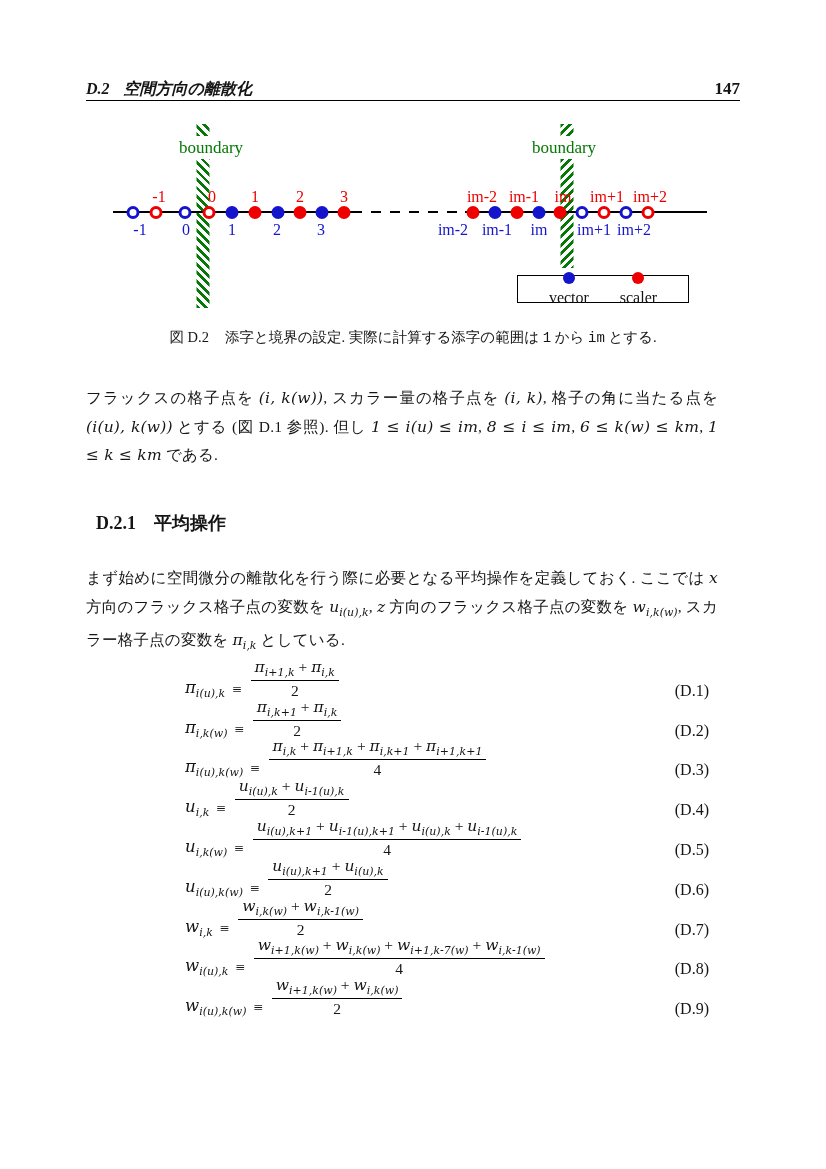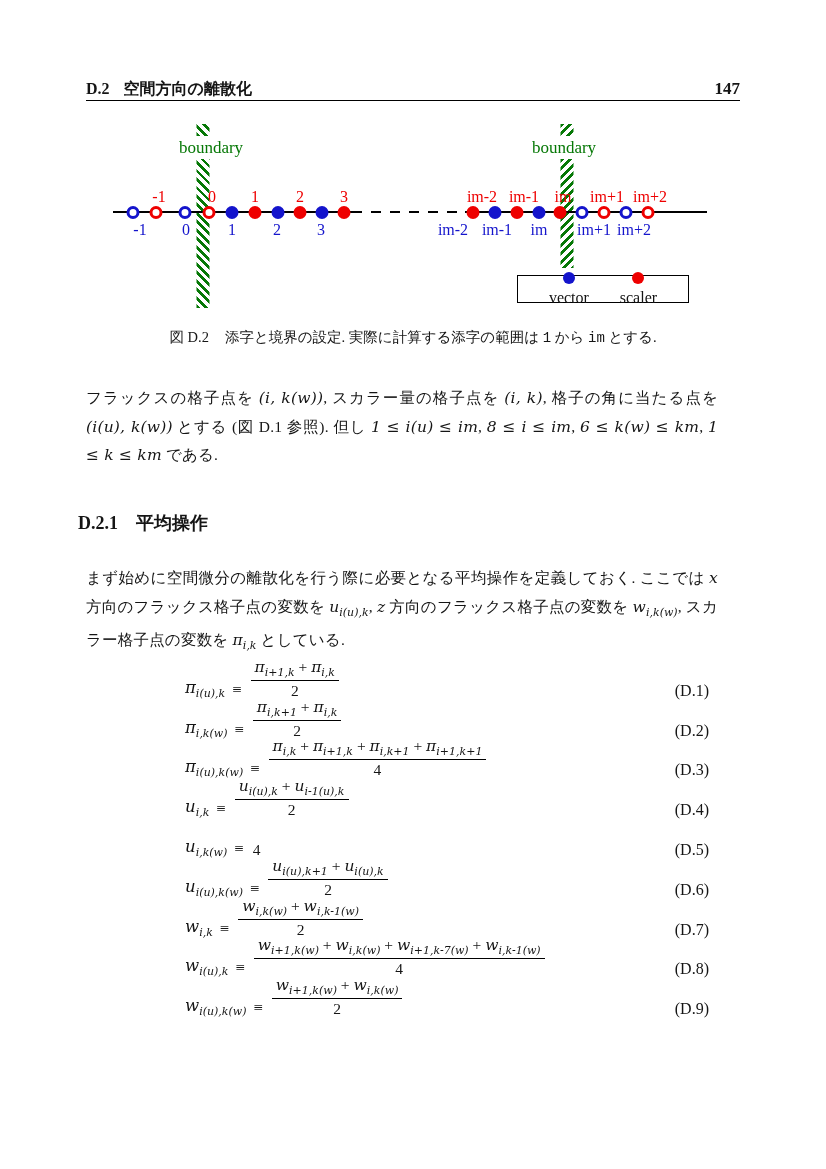--- a/index.html
+++ b/index.html
@@ -2,21 +2,21 @@
 <html><head>
 <meta charset="utf-8">
 <style>
   html,body{margin:0;padding:0;background:#fff;}
   #page{position:relative;width:826px;height:1169px;background:#fff;overflow:hidden;
         font-family:"Liberation Serif","DejaVu Serif",serif;color:#151515;}
 
   
   .header{position:absolute;top:79px;left:86px;width:654px;display:flex;
           justify-content:space-between;align-items:baseline;}
-  .header-section{font-size:16px;font-weight:bold;font-family:"Liberation Sans",sans-serif;}
+  .header-section{font-size:16px;font-weight:bold;font-family:"Liberation Sans",sans-serif;font-style:italic;}
   .header-secno{margin-right:14px;font-family:"Liberation Serif",serif;}
   .header-pageno{font-size:17px;font-weight:bold;}
   .header-rule{position:absolute;top:100px;left:86px;width:654px;height:0;
                border-top:1.6px solid #000;}
 
   
   #figure-layer{position:absolute;top:0;left:0;width:826px;height:1169px;pointer-events:none;}
   .fig-line{position:absolute;height:2.2px;background:#000;}
   .fig-line.dashed{background:repeating-linear-gradient(90deg,#000 0 10px,rgba(0,0,0,0) 10px 19px);}
   .fig-dot{position:absolute;width:13px;height:13px;border-radius:50%;
@@ -37,21 +37,21 @@
 
   .caption{position:absolute;top:328px;left:86px;width:654px;text-align:center;
            font-size:14.5px;}
   .caption .capno{margin-right:16px;}
 
   .para{position:absolute;left:86px;width:632px;font-size:15.5px;line-height:27.6px;
         text-align:justify;letter-spacing:0.2px;}
   #para1{top:384px;}
   #para2{top:564px;}
 
-  .subheading{position:absolute;top:511px;left:78px;font-size:18px;font-weight:bold;
+  .subheading{position:absolute;top:511px;left:96px;font-size:18px;font-weight:bold;
               font-family:"Liberation Sans",sans-serif;}
   .subheading .secno{margin-right:18px;font-family:"Liberation Serif",serif;}
 
   
   .mi{font-style:italic;font-family:"DejaVu Serif",serif;}
   .msub{font-size:11px;font-style:italic;vertical-align:-4px;letter-spacing:0;}
   .mono{font-family:"Liberation Mono","DejaVu Sans Mono",monospace;font-size:14px;}
 
   
   #equations{position:absolute;top:660px;left:86px;width:654px;}
@@ -182,20 +182,21 @@
         <div class="eq-frac">
           <div class="eq-num"><span class="mi">u<span class="msub">i(u),k</span></span> + <span class="mi">u<span class="msub">i-1(u),k</span></span></div>
           <div class="eq-den">2</div>
         </div>
         <div class="eq-label">(D.4)</div>
       </div>
       <div class="eq-row">
         <div class="eq-lhs"><span class="mi">u<span class="msub">i,k(w)</span></span></div>
         <div class="eq-rel" style="display: inline-block;">≡</div>
         <div class="eq-frac">
+          <div class="eq-num"><span class="mi">u<span class="msub">i(u),k+1</span></span> + <span class="mi">u<span class="msub">i-1(u),k+1</span></span> + <span class="mi">u<span class="msub">i(u),k</span></span> + <span class="mi">u<span class="msub">i-1(u),k</span></span></div>
           <div class="eq-den">4</div>
         </div>
         <div class="eq-label">(D.5)</div>
       </div>
       <div class="eq-row">
         <div class="eq-lhs"><span class="mi">u<span class="msub">i(u),k(w)</span></span></div>
         <div class="eq-rel" style="display: inline-block;">≡</div>
         <div class="eq-frac">
           <div class="eq-num"><span class="mi">u<span class="msub">i(u),k+1</span></span> + <span class="mi">u<span class="msub">i(u),k</span></span></div>
           <div class="eq-den">2</div>

